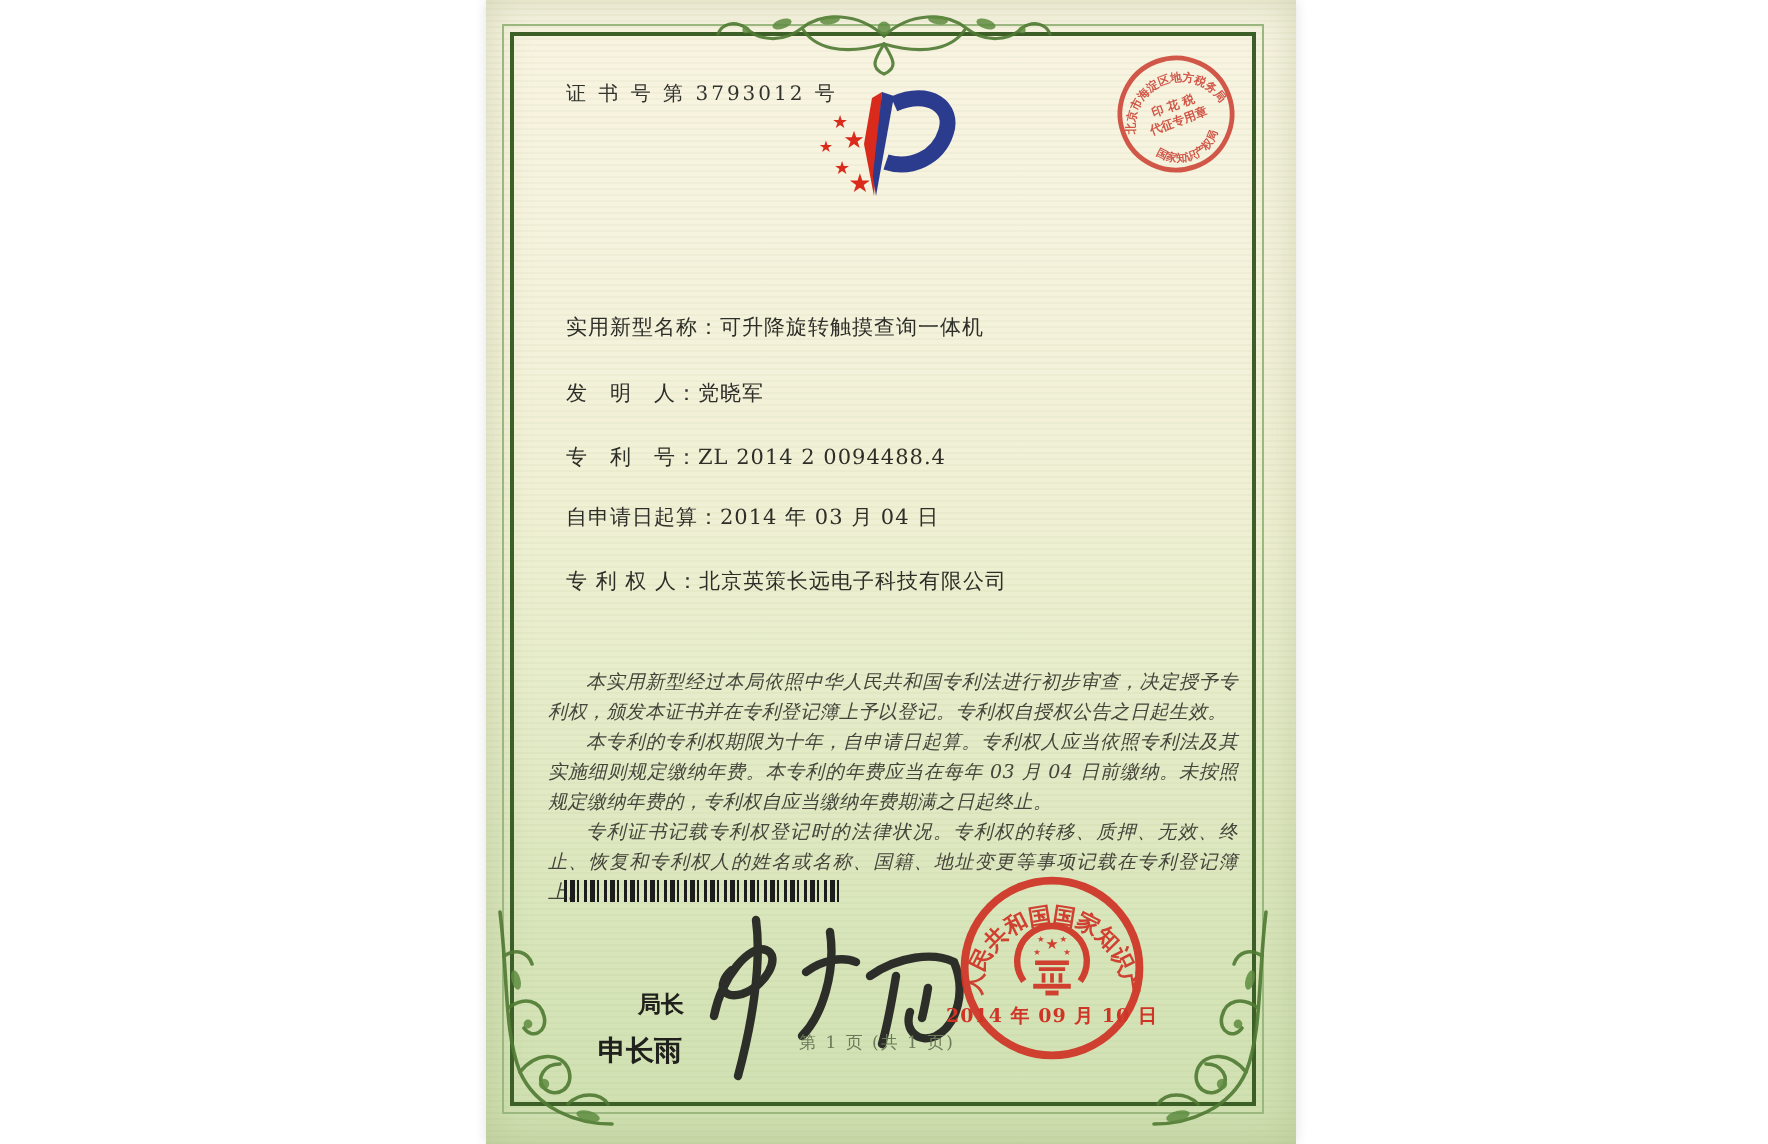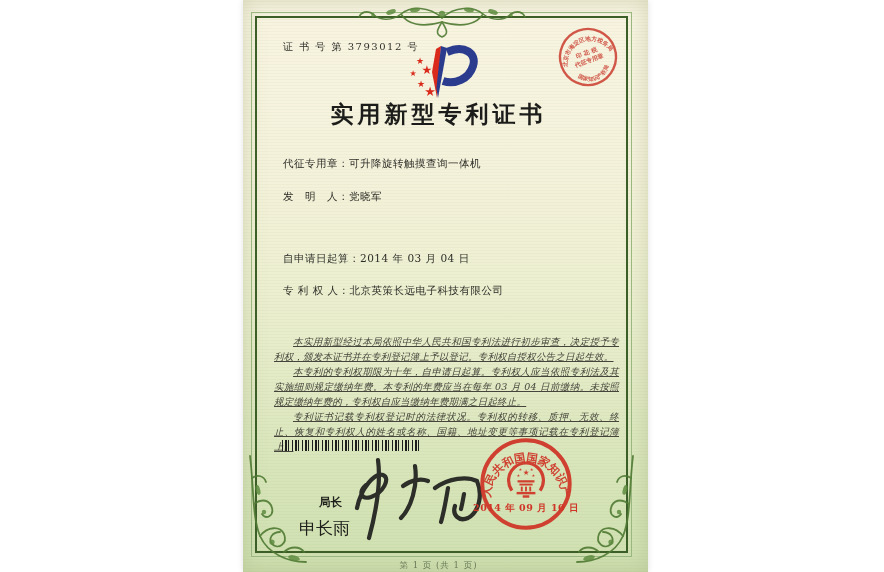--- a/index.html
+++ b/index.html
@@ -13,31 +13,31 @@
         box-shadow: inset 0 0 22px rgba(150,160,110,.35), 0 0 6px rgba(0,0,0,.12);}
   .frame{position:absolute;left:12px;right:20px;top:16px;bottom:19px;
          border:2px solid #3c5f28; outline:1px solid #9ab77f; outline-offset:3px;}
   
   .certno{position:absolute;left:40px;top:40px;font-size:10px;letter-spacing:1.5px;color:#33332e;white-space:nowrap;}
   .title{position:absolute;left:0;right:14px;top:99px;text-align:center;font-size:23px;font-weight:bold;
          letter-spacing:4px;color:#1c1c1a;white-space:nowrap;}
   .field{position:absolute;left:40px;font-size:10.5px;color:#2e2e28;letter-spacing:.5px;white-space:nowrap;}
   .paras{position:absolute;left:31px;top:334px;width:345px;font-size:9.5px;line-height:15px;
          color:#45453b;font-style:italic;letter-spacing:.2px;text-align:justify;}
-  .paras p{margin:0;text-indent:2em;text-decoration:underline;}
+  .paras p{margin:0;text-indent:2em;}
   .barcode{position:absolute;left:39px;top:440px;width:138px;height:11px;
       background:repeating-linear-gradient(90deg,#1d1d1d 0 1.5px,rgba(0,0,0,0) 1.5px 3px,
       #1d1d1d 3px 5.5px,rgba(0,0,0,0) 5.5px 6.5px,#1d1d1d 6.5px 7.5px,rgba(0,0,0,0) 7.5px 10px);}
   .dir-title{position:absolute;left:56px;top:495px;font-size:11.5px;font-weight:700;color:#20201c;
              font-family:"DejaVu Sans","Liberation Sans",sans-serif;margin-left:20px;}
-  .dir-name{position:absolute;left:56px;top:517px;font-size:17px;font-weight:400;color:#20201c;
+  .dir-name{position:absolute;left:56px;top:517px;font-size:14px;font-weight:700;color:#20201c;
             font-family:"DejaVu Sans","Liberation Sans",sans-serif;}
   .signature{position:absolute;left:88px;top:452px;}
   .footer{position:absolute;left:0;right:14px;top:516px;text-align:center;font-size:8.5px;
-          color:#6a7a58;letter-spacing:1px;margin-top:44px;}
+          color:#6a7a58;letter-spacing:1px;}
   
   .seal-main{position:absolute;left:236px;top:437px;width:94px;height:94px;opacity:.93;}
   .seal-date{position:absolute;left:222px;top:502px;width:122px;text-align:center;font-size:9.5px;
              font-weight:bold;color:#cf3426;letter-spacing:.5px;white-space:nowrap;}
   .seal-tax{position:absolute;left:313px;top:25px;width:64px;height:64px;transform:rotate(-20deg);opacity:.88;}
   
   .logo{position:absolute;left:160px;top:42px;width:80px;height:60px;}
   
   .garland{position:absolute;left:108px;top:2px;width:182px;height:38px;}
   .flourish{position:absolute;bottom:2px;width:66px;height:116px;}
@@ -109,24 +109,24 @@
       <path d="M44,10 C62,2 74,12 70,24 C66,37 52,43 40,39" fill="none" stroke="#2b3c8f" stroke-width="8"></path>
       <g fill="#da2a1c" font-family="'DejaVu Sans',sans-serif" text-anchor="middle">
         <text x="17" y="22" font-size="9">★</text>
         <text x="24" y="32" font-size="12">★</text>
         <text x="10" y="34" font-size="8">★</text>
         <text x="18" y="45" font-size="9">★</text>
         <text x="27" y="54" font-size="13">★</text>
       </g>
     </svg>
 
-    <div class="title">实用新型专利证书</div>
 
-    <div class="field" style="top:157px"><span>代征专用章：</span><span>可升降旋转触摸查询一体机</span></div>
+    <div class="field" style="top:157px"><span>实用新型名称：</span><span>可升降旋转触摸查询一体机</span></div>
     <div class="field" style="top:190px"><span>发　明　人：</span><span>党晓军</span></div>
+    <div class="field" style="top:222px"><span>专　利　号：</span><span>ZL 2014 2 0094488.4</span></div>
     <div class="field" style="top:252px"><span>自申请日起算：</span><span>2014 年 03 月 04 日</span></div>
     <div class="field" style="top:284px"><span>专 利 权 人：</span><span>北京英策长远电子科技有限公司</span></div>
 
     <div class="paras">
       <p>本实用新型经过本局依照中华人民共和国专利法进行初步审查，决定授予专利权，颁发本证书并在专利登记簿上予以登记。专利权自授权公告之日起生效。</p>
       <p>本专利的专利权期限为十年，自申请日起算。专利权人应当依照专利法及其实施细则规定缴纳年费。本专利的年费应当在每年 03 月 04 日前缴纳。未按照规定缴纳年费的，专利权自应当缴纳年费期满之日起终止。</p>
       <p>专利证书记载专利权登记时的法律状况。专利权的转移、质押、无效、终止、恢复和专利权人的姓名或名称、国籍、地址变更等事项记载在专利登记簿上。</p>
     </div>
 
     <div class="barcode"></div>

